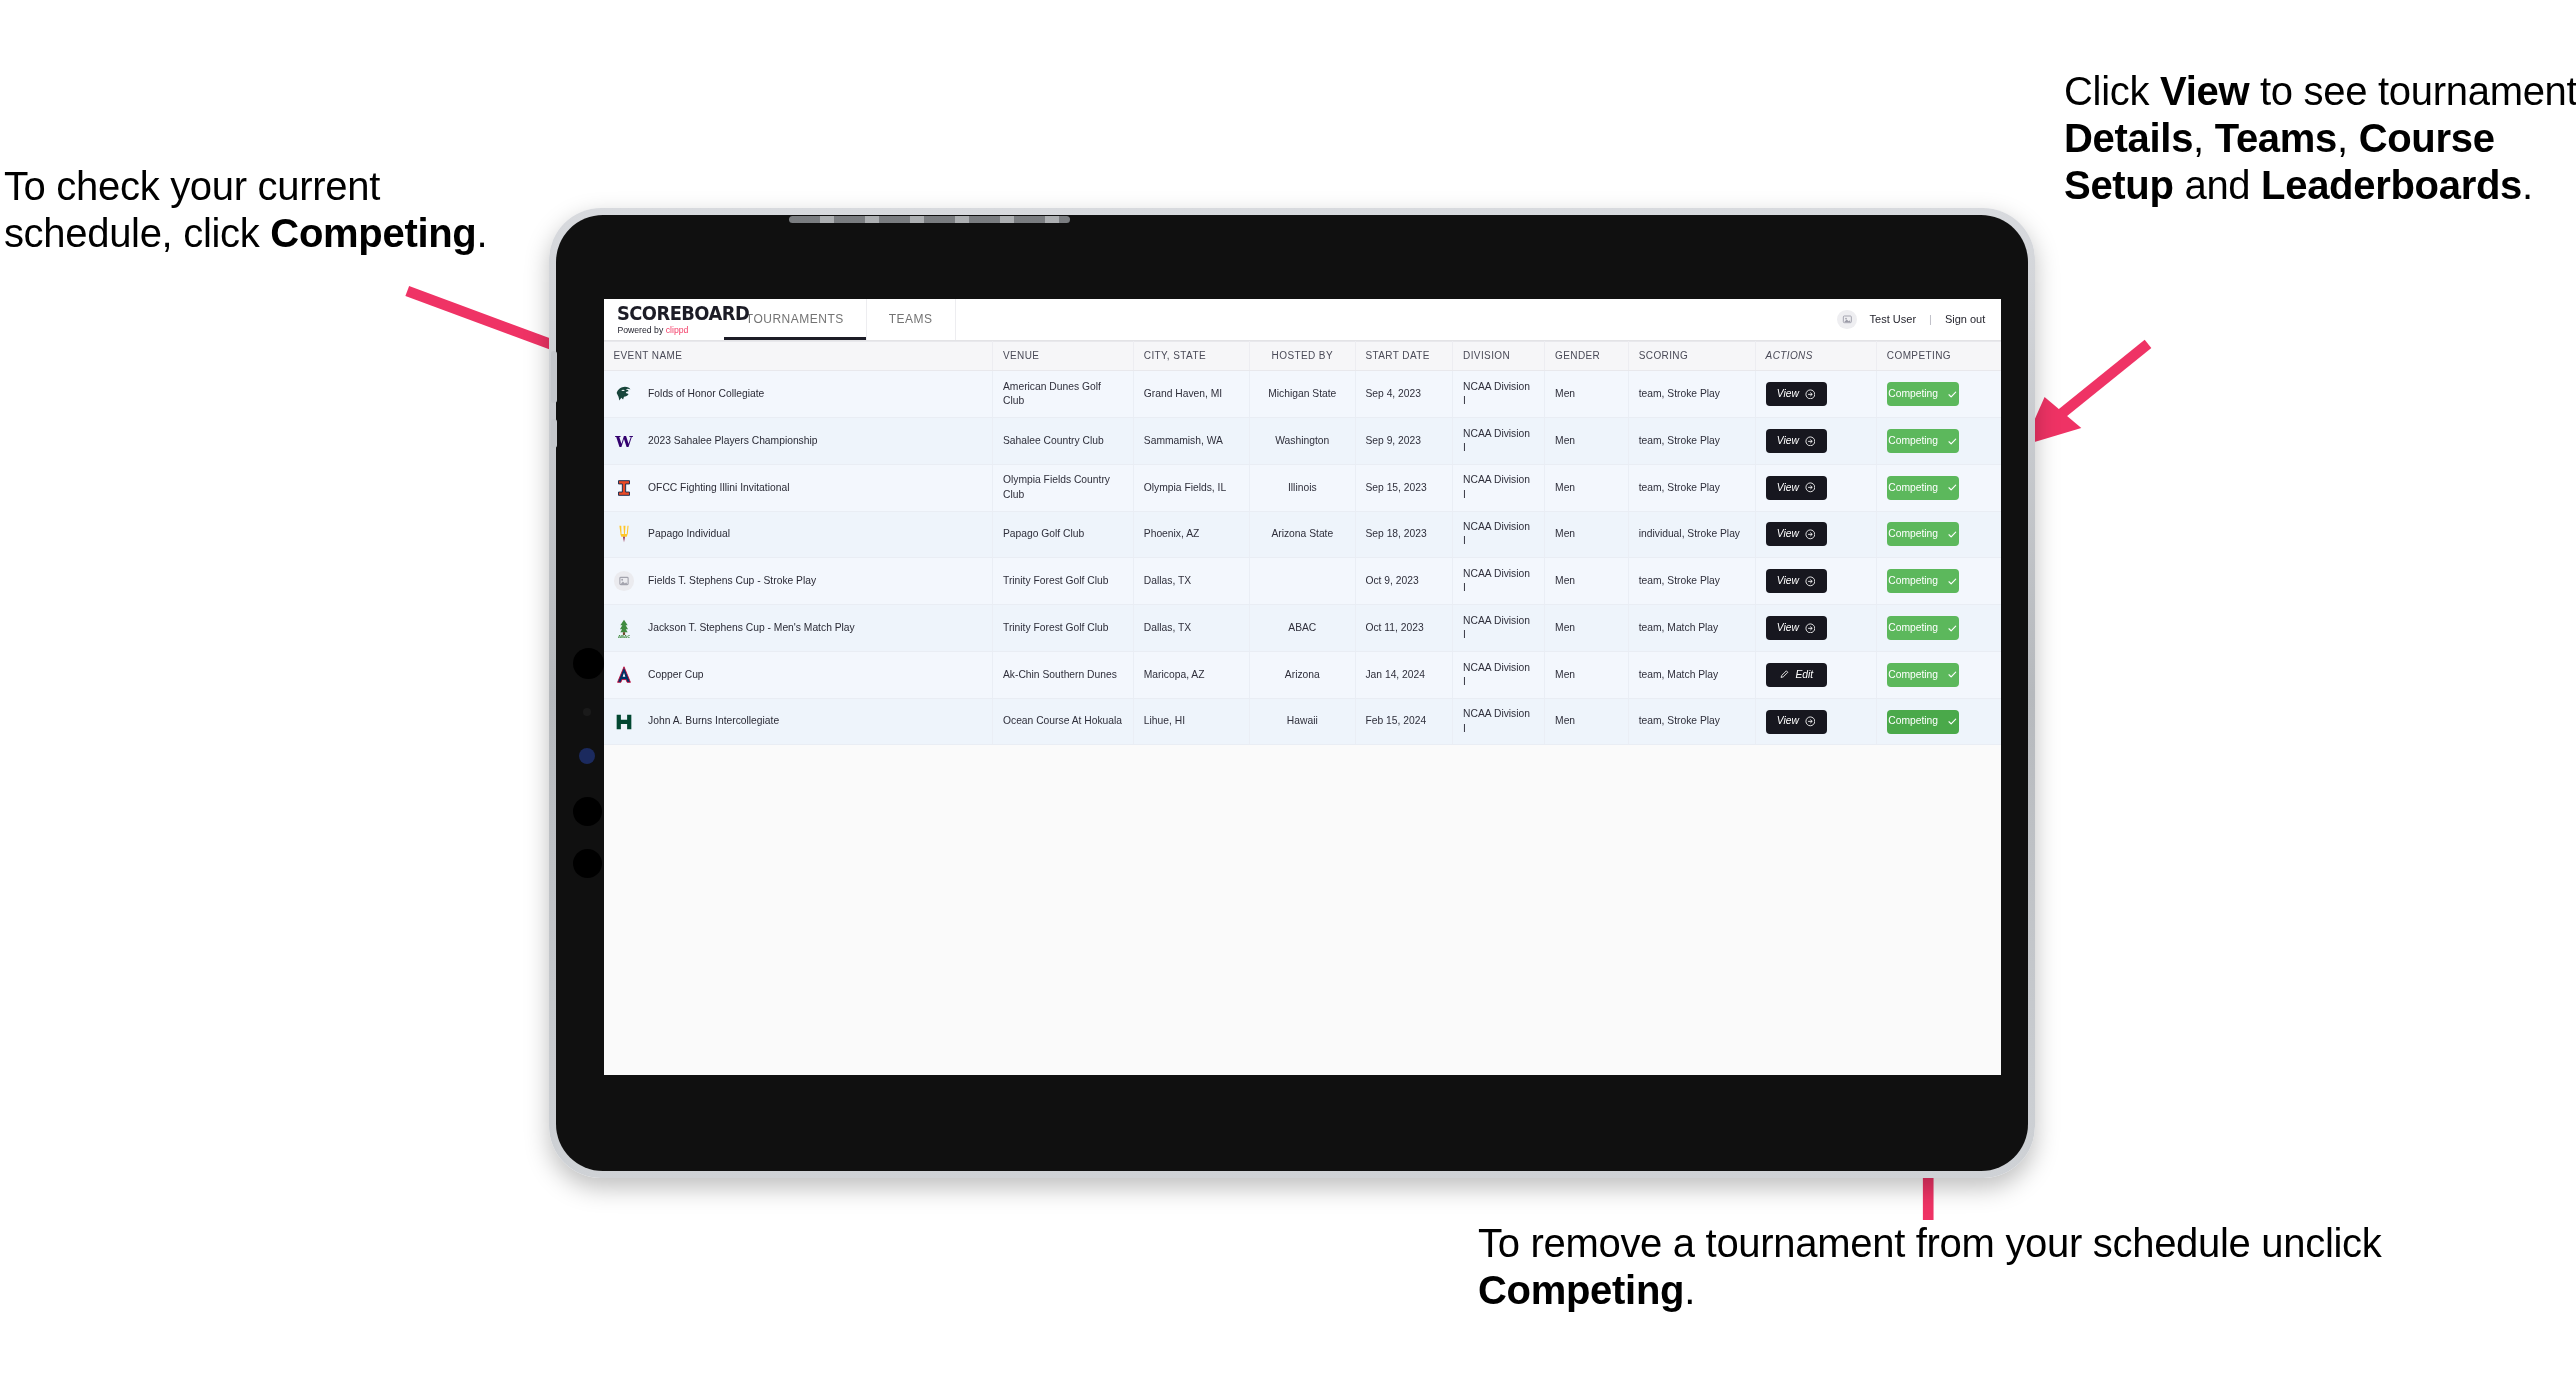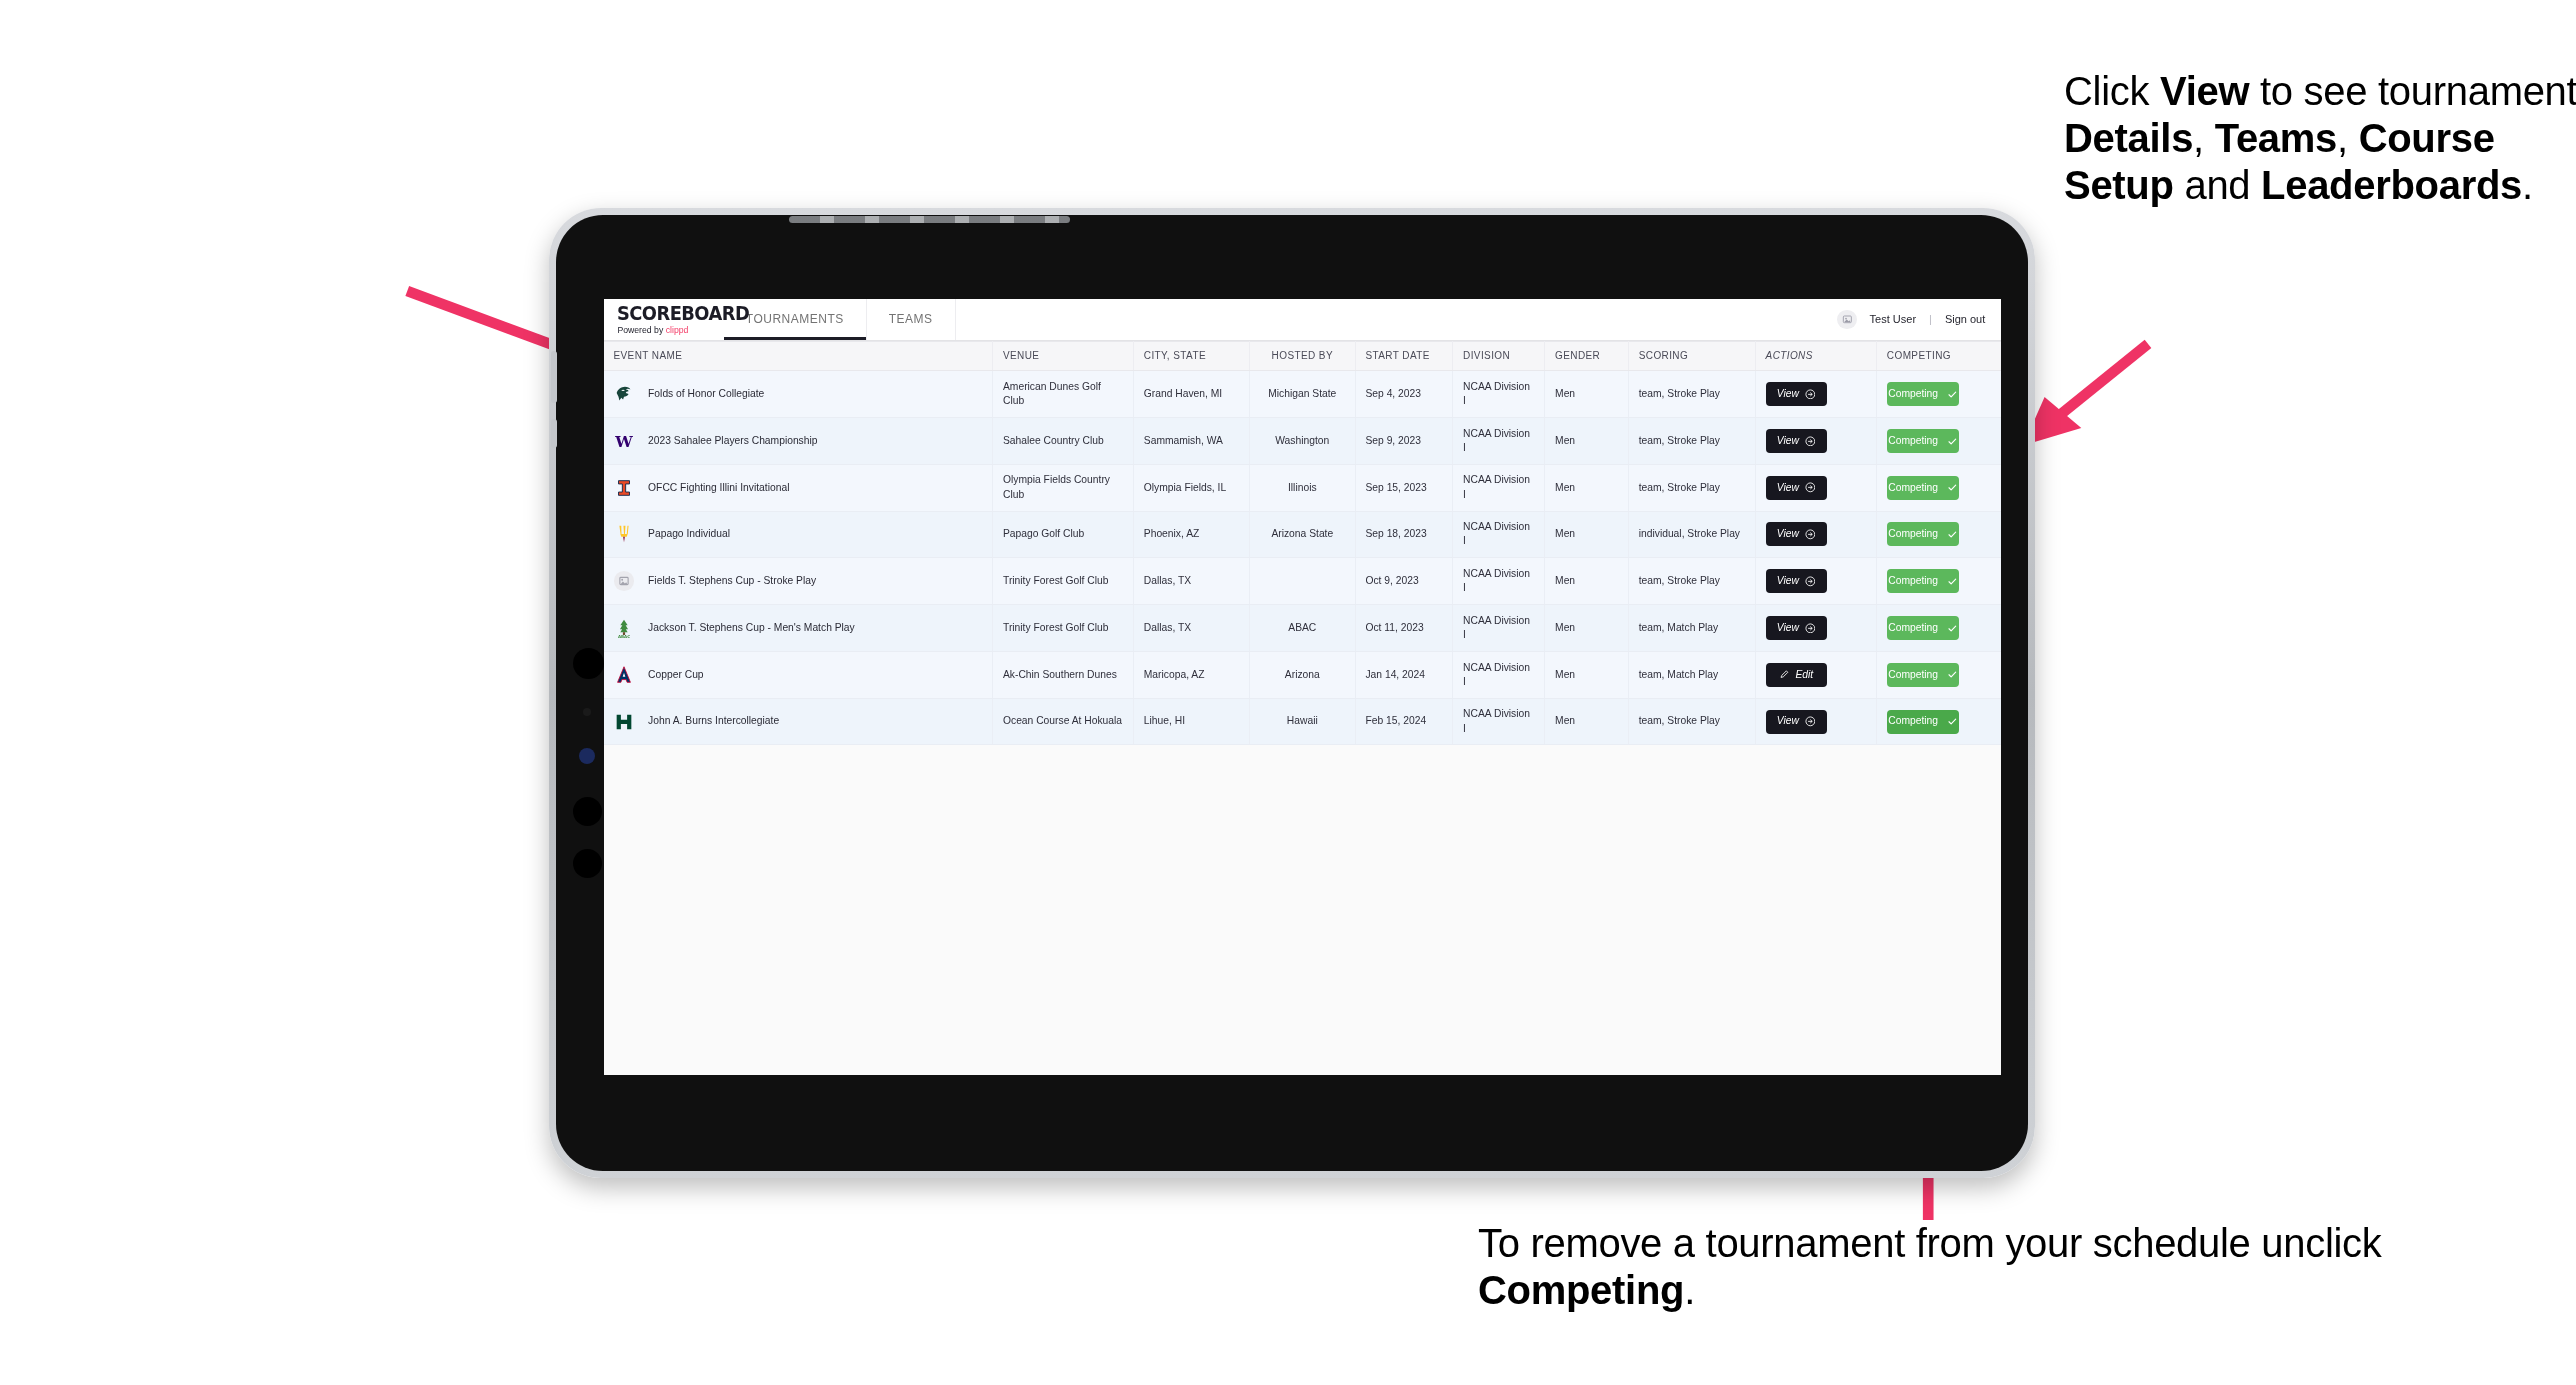--- a/index.html
+++ b/index.html
@@ -203,20 +203,23 @@
   .btn-comp.hover { background: #4aa94a; }
   .circ-arrow { width: 10.7px; height: 10.7px; display: block; }
   .check { width: 10.7px; height: 10.7px; display: block; }
   .pencil { width: 10.7px; height: 10.7px; display: block; }
 </style>
 </head>
 <body>
 
 <div id="root">
 
+  <div class="anno" id="anno-left">
+    <span>To check your current schedule, click </span><b>Competing</b><span>.</span>
+  </div>
 
   <div class="anno" id="anno-right">
     <span>Click </span><b>View</b><span> to see tournament </span><b>Details</b><span>, </span><b>Teams</b><span>, </span><b>Course Setup</b><span> and </span><b>Leaderboards</b><span>.</span>
   </div>
 
   <div class="anno" id="anno-bottom">
     <span>To remove a tournament from your schedule unclick </span><b>Competing</b><span>.</span>
   </div>
 
   <svg class="arrow" id="arrow-left" viewBox="0 0 310 130">

